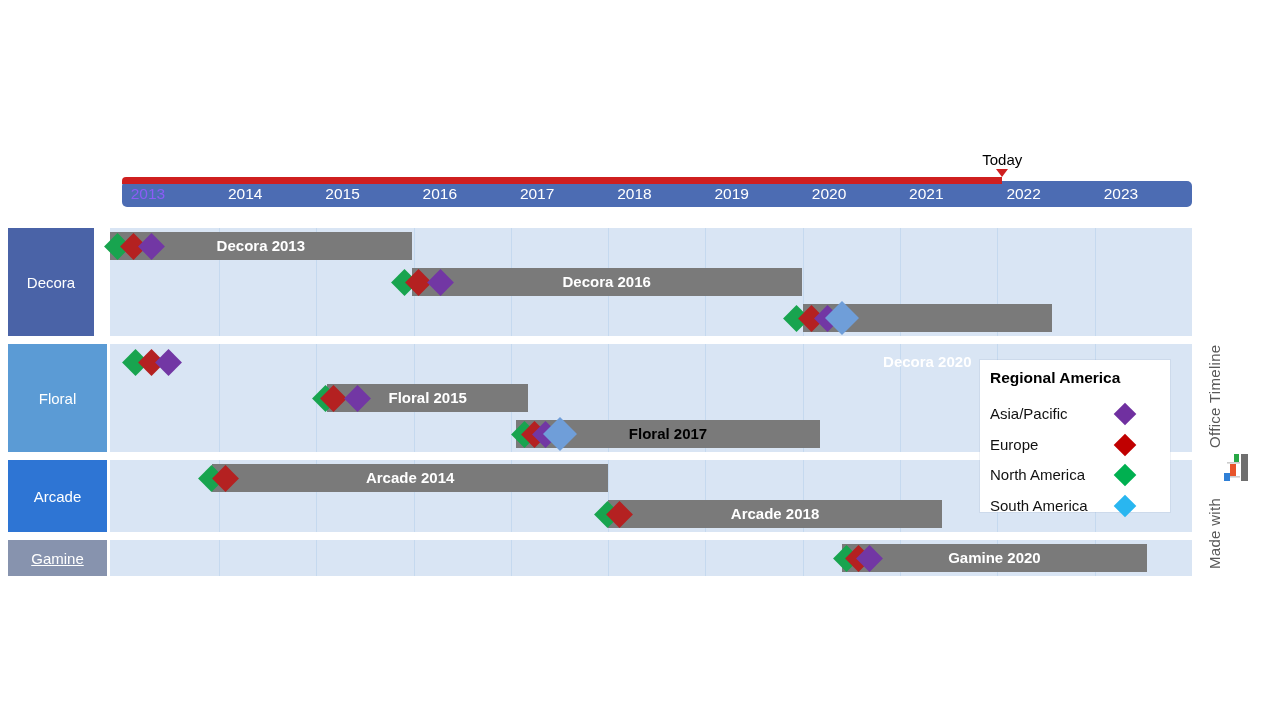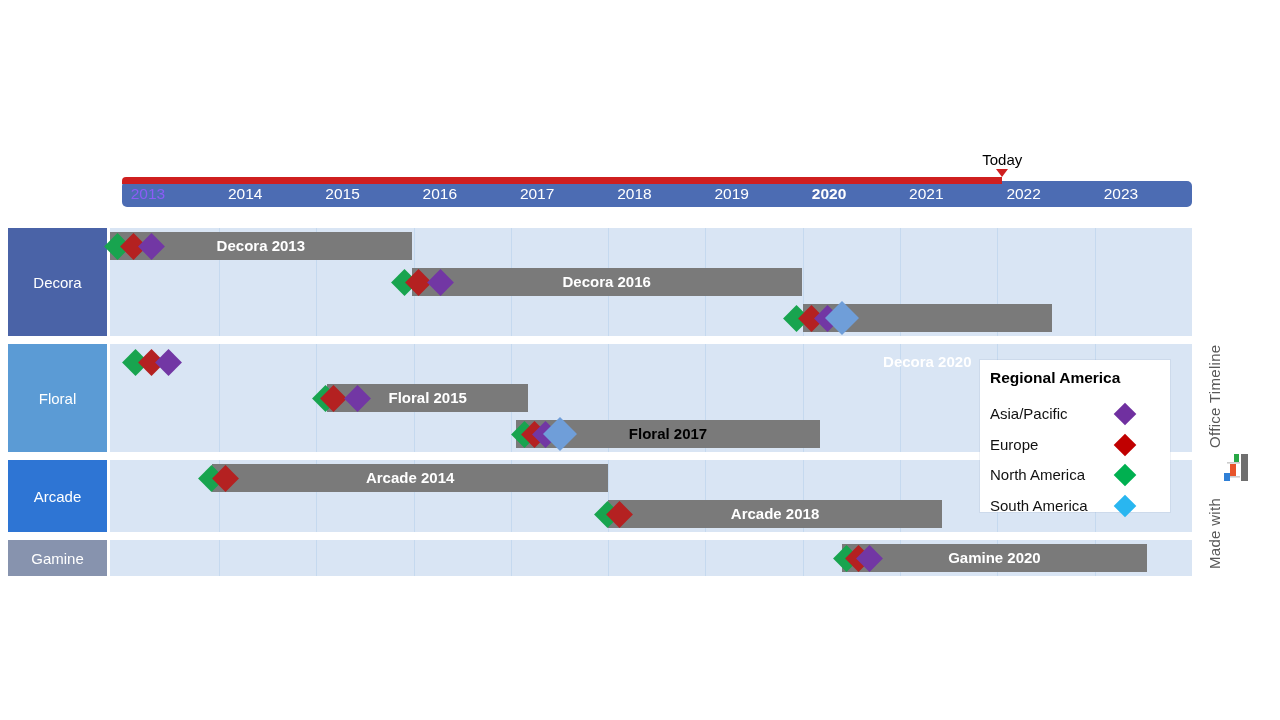--- a/index.html
+++ b/index.html
@@ -67,39 +67,39 @@
 
 <div class="abs" style="left: 121.676px; top: 181px; width: 1070.3px; height: 26px; background: rgb(76, 108, 179); border-radius: 5px; z-index: 20;"></div>
     <div class="abs" style="left: 121.676px; top: 177px; width: 880.565px; height: 7px; background: rgb(207, 31, 31); border-radius: 4px 0px 0px; z-index: 21;"></div>
     <div class="abs year-label" style="left: 130.676px; top: 181px; color: #8b5cf6; z-index: 22;">2013</div>
     <div class="abs year-label" style="left: 227.976px; top: 181px; color: rgb(255, 255, 255); z-index: 22;">2014</div>
     <div class="abs year-label" style="left: 325.276px; top: 181px; color: rgb(255, 255, 255); z-index: 22;">2015</div>
     <div class="abs year-label" style="left: 422.576px; top: 181px; color: rgb(255, 255, 255); z-index: 22;">2016</div>
     <div class="abs year-label" style="left: 519.876px; top: 181px; color: rgb(255, 255, 255); z-index: 22;">2017</div>
     <div class="abs year-label" style="left: 617.176px; top: 181px; color: rgb(255, 255, 255); z-index: 22;">2018</div>
     <div class="abs year-label" style="left: 714.476px; top: 181px; color: rgb(255, 255, 255); z-index: 22;">2019</div>
-    <div class="abs year-label" style="left: 811.776px; top: 181px; color: rgb(255, 255, 255); z-index: 22; font-weight: bold;">2020</div>
+    <div class="abs year-label" style="left: 811.776px; top: 181px; color: rgb(255, 255, 255); z-index: 22;">2020</div>
     <div class="abs year-label" style="left: 909.076px; top: 181px; color: rgb(255, 255, 255); z-index: 22;">2021</div>
     <div class="abs year-label" style="left: 1006.38px; top: 181px; color: rgb(255, 255, 255); z-index: 22;">2022</div>
     <div class="abs year-label" style="left: 1103.68px; top: 181px; color: rgb(255, 255, 255); z-index: 22;">2023</div>
     <div class="abs" style="left: 972.241px; top: 151px; width: 60px; text-align: center; font-size: 15px; color: rgb(0, 0, 0); z-index: 23;">Today</div>
     <div class="abs" style="left: 996.241px; top: 169px; width: 0px; height: 0px; border-left: 6px solid transparent; border-right: 6px solid transparent; border-top: 8px solid rgb(207, 31, 31); z-index: 23;"></div>
     <div class="abs" style="left: 110px; top: 228px; width: 1081.98px; height: 108px; background: rgb(217, 229, 244); overflow: hidden; z-index: 1;">
       <div class="gridline" style="left: 108.976px; background: rgb(197, 217, 239);"></div>
       <div class="gridline" style="left: 206.276px; background: rgb(197, 217, 239);"></div>
       <div class="gridline" style="left: 303.576px; background: rgb(197, 217, 239);"></div>
       <div class="gridline" style="left: 400.876px; background: rgb(197, 217, 239);"></div>
       <div class="gridline" style="left: 498.176px; background: rgb(197, 217, 239);"></div>
       <div class="gridline" style="left: 595.476px; background: rgb(197, 217, 239);"></div>
       <div class="gridline" style="left: 692.776px; background: rgb(197, 217, 239);"></div>
       <div class="gridline" style="left: 790.076px; background: rgb(197, 217, 239);"></div>
       <div class="gridline" style="left: 887.376px; background: rgb(197, 217, 239);"></div>
       <div class="gridline" style="left: 984.676px; background: rgb(197, 217, 239);"></div>
     </div>
-    <div class="abs lane-label" style="left: 8px; top: 228px; width: 99px; height: 108px; background: rgb(74, 99, 167); z-index: 2;">Decora</div>
+    <div class="abs lane-label" style="left: 8px; top: 228px; width: 86px; height: 108px; background: rgb(74, 99, 167); z-index: 2;">Decora</div>
     <div class="abs" style="left: 110px; top: 232px; width: 301.63px; height: 28px; background: rgb(122, 122, 122); z-index: 3;">
       <div class="bar-label" style="color: rgb(255, 255, 255);">Decora 2013</div>
     </div>
     <div class="abs diamond" style="left: 108.284px; top: 236.5px; width: 19px; height: 19px; background: rgb(24, 164, 79); z-index: 5;"></div>
     <div class="abs diamond" style="left: 123.852px; top: 236.5px; width: 19px; height: 19px; background: rgb(180, 33, 33); z-index: 5;"></div>
     <div class="abs diamond" style="left: 142.339px; top: 236.5px; width: 19px; height: 19px; background: rgb(114, 55, 164); z-index: 5;"></div>
     <div class="abs" style="left: 411.63px; top: 268px; width: 390.173px; height: 28px; background: rgb(122, 122, 122); z-index: 3;">
       <div class="bar-label" style="color: rgb(255, 255, 255);">Decora 2016</div>
     </div>
     <div class="abs diamond" style="left: 395.319px; top: 272.5px; width: 19px; height: 19px; background: rgb(24, 164, 79); z-index: 5;"></div>
@@ -169,20 +169,20 @@
       <div class="gridline" style="left: 206.276px; background: rgb(197, 217, 239);"></div>
       <div class="gridline" style="left: 303.576px; background: rgb(197, 217, 239);"></div>
       <div class="gridline" style="left: 400.876px; background: rgb(197, 217, 239);"></div>
       <div class="gridline" style="left: 498.176px; background: rgb(197, 217, 239);"></div>
       <div class="gridline" style="left: 595.476px; background: rgb(197, 217, 239);"></div>
       <div class="gridline" style="left: 692.776px; background: rgb(197, 217, 239);"></div>
       <div class="gridline" style="left: 790.076px; background: rgb(197, 217, 239);"></div>
       <div class="gridline" style="left: 887.376px; background: rgb(197, 217, 239);"></div>
       <div class="gridline" style="left: 984.676px; background: rgb(197, 217, 239);"></div>
     </div>
-    <div class="abs lane-label" style="left: 8px; top: 540px; width: 99px; height: 36px; background: rgb(135, 147, 174); z-index: 2;">Gamine</div>
+    <div class="abs lane-label" style="left: 8px; top: 540px; width: 99px; height: 36px; background: rgb(135, 147, 174); z-index: 2; text-decoration: underline;">Gamine</div>
     <div class="abs" style="left: 841.696px; top: 544px; width: 305.522px; height: 28px; background: rgb(122, 122, 122); z-index: 3;">
       <div class="bar-label" style="color: rgb(255, 255, 255);">Gamine 2020</div>
     </div>
     <div class="abs diamond" style="left: 837.061px; top: 548.5px; width: 19px; height: 19px; background: rgb(24, 164, 79); z-index: 5;"></div>
     <div class="abs diamond" style="left: 848.737px; top: 548.5px; width: 19px; height: 19px; background: rgb(180, 33, 33); z-index: 5;"></div>
     <div class="abs diamond" style="left: 860.413px; top: 548.5px; width: 19px; height: 19px; background: rgb(114, 55, 164); z-index: 5;"></div>
   </div>
 
 </body></html>

